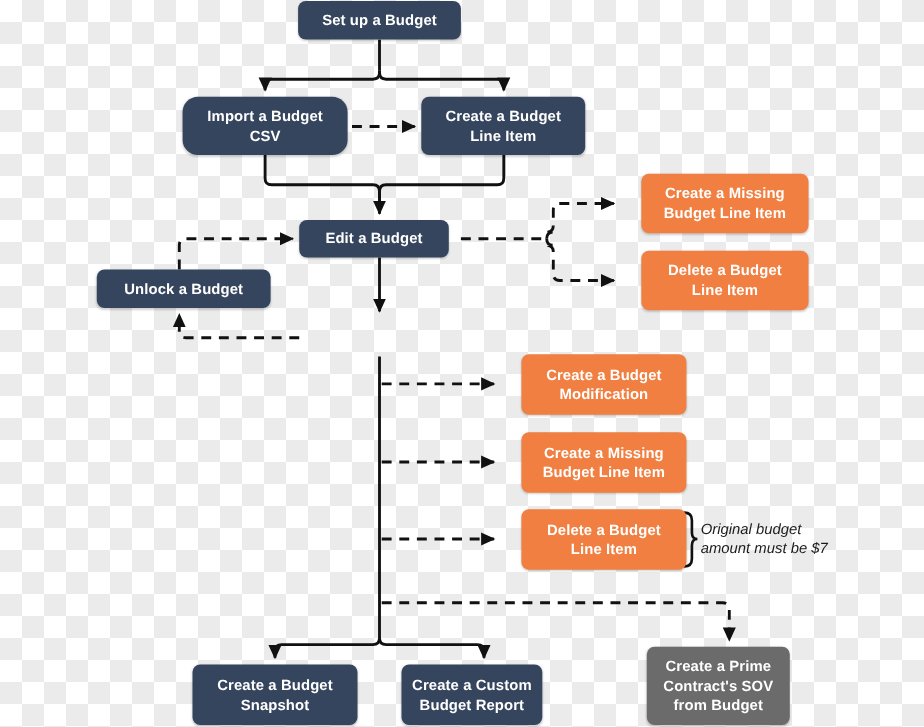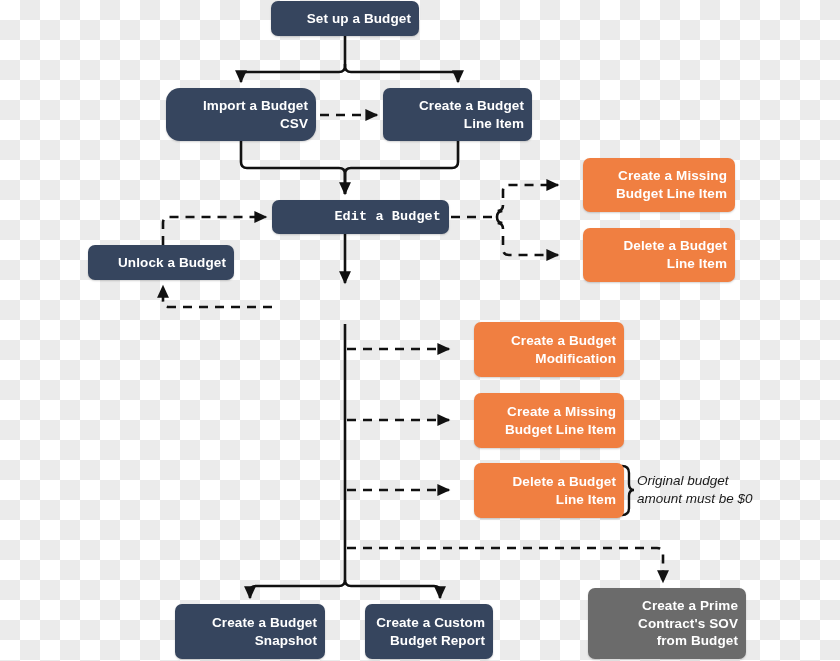--- a/index.html
+++ b/index.html
@@ -31,21 +31,21 @@
     width: 840px;
     height: 661px;
     pointer-events: none;
   }
   .node {
     position: absolute;
     box-sizing: border-box;
     display: flex;
     align-items: center;
     justify-content: center;
-    text-align: right;
+    text-align: center;
     border-radius: 7px;
     color: #ffffff;
     font-weight: bold;
     font-size: 13.5px;
     line-height: 1.32;
     letter-spacing: 0.1px;
     padding: 4px 8px;
     box-shadow: 0 1px 2px rgba(0,0,0,0.18);
   }
   .node.navy   { background: #36455e; }
@@ -129,25 +129,25 @@
   <div class="node navy" style="left:166px; top:88px; width:150px; height:53px;border-radius:14px;">
     <span class="node-label">Import a Budget
 CSV</span>
   </div>
 
   <div class="node navy" style="left:383px; top:88px; width:149px; height:53px;">
     <span class="node-label">Create a Budget
 Line Item</span>
   </div>
 
-  <div class="node navy" style="left:272px; top:200px; width:177px; height:34px;font-family:Liberation Mono, monospace;">
+  <div class="node navy" style="left:272px; top:200px; width:136px; height:34px;">
     <span class="node-label">Edit a Budget</span>
   </div>
 
-  <div class="node navy" style="left:88px; top:245px; width:146px; height:35px;">
+  <div class="node navy" style="left:88px; top:245px; width:158px; height:35px;">
     <span class="node-label">Unlock a Budget</span>
   </div>
 
 
   <div class="node orange" style="left:564px; top:158px; width:152px; height:54px;">
     <span class="node-label">Create a Missing
 Budget Line Item</span>
   </div>
 
   <div class="node orange" style="left:564px; top:228px; width:152px; height:54px;">
@@ -173,22 +173,22 @@
   <div class="node navy" style="left:175px; top:604px; width:150px; height:55px;">
     <span class="node-label">Create a Budget
 Snapshot</span>
   </div>
 
   <div class="node navy" style="left:365px; top:604px; width:128px; height:55px;">
     <span class="node-label">Create a Custom
 Budget Report</span>
   </div>
 
-  <div class="node gray" style="left:588px; top:588px; width:158px; height:71px;">
+  <div class="node gray" style="left:588px; top:588px; width:130px; height:71px;">
     <span class="node-label">Create a Prime
 Contract's SOV
 from Budget</span>
   </div>
 
   <div class="annotation" style="left:637px; top:472px;">Original budget
-amount must be $0</div>
+amount must be $7</div>
 
 </div>
 
 </body></html>

